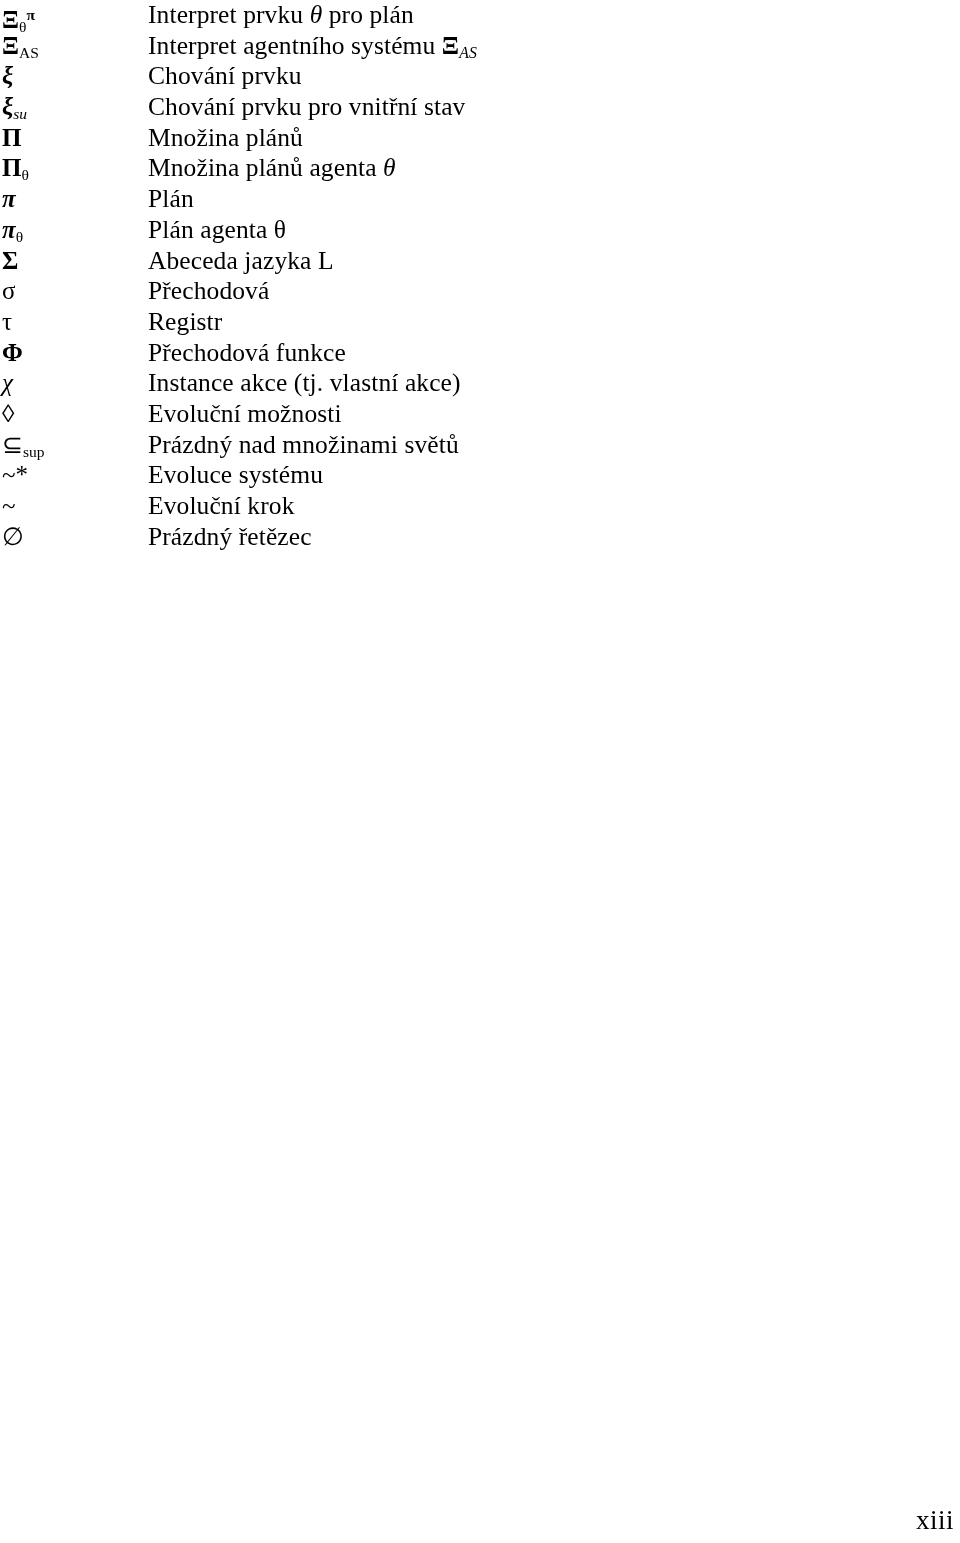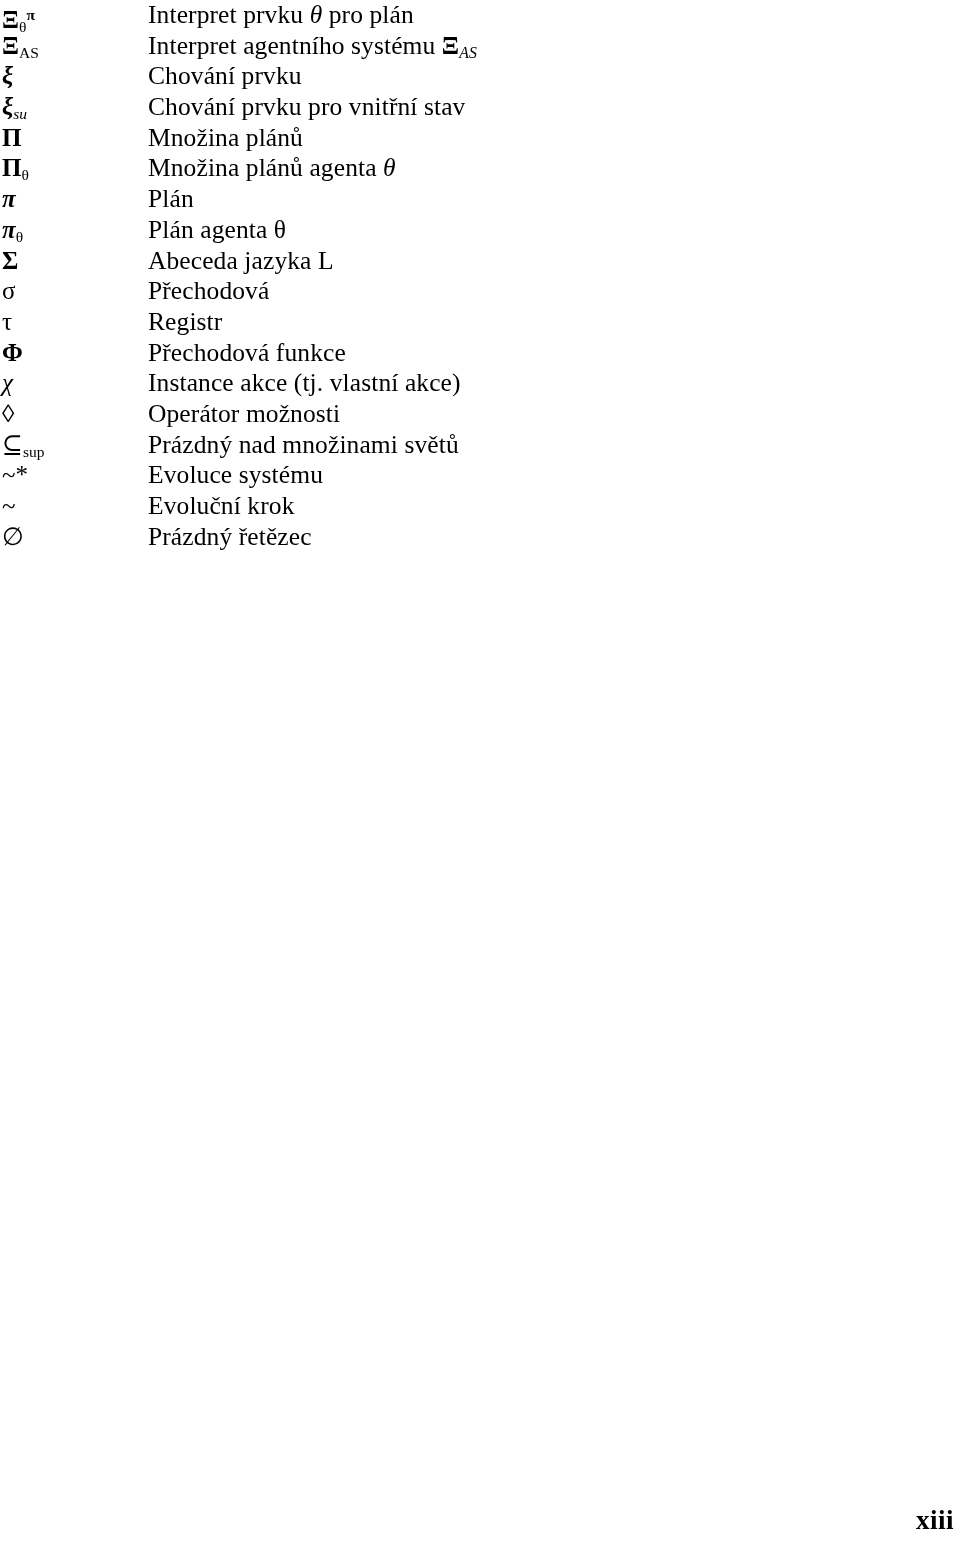--- a/index.html
+++ b/index.html
@@ -30,20 +30,21 @@
     left: 0px;
     top: 0px;
     width: 960px;
   }
 
   .sym-row {
     position: relative;
     height: 30.7px;
     line-height: 30.7px;
     white-space: nowrap;
+    font-family: Liberation Serif, serif;
   }
 
   .sym-cell {
     position: absolute;
     left: 2px;
     top: 0;
     width: 140px;
     height: 30.7px;
     line-height: 30.7px;
     font-size: 25px;
@@ -93,21 +94,21 @@
     vertical-align: -2px;
     box-sizing: border-box;
   }
 
   
   .page-number {
     position: absolute;
     right: 6px;
     top: 1505px;
     font-size: 27px;
-    font-weight: bold;
+    font-weight: normal;
     letter-spacing: 0.5px;
   }
 </style>
 </head>
 <body>
 
 <div id="page">
 
   <div class="sym-list">
 
@@ -200,21 +201,21 @@
       <div class="sym-cell">
         <span class="g-italic">χ</span>
       </div>
       <div class="desc-cell">Instance akce (tj. vlastní akce)</div>
     </div>
 
     <div class="sym-row">
       <div class="sym-cell">
         <span class="g-upright">◊</span>
       </div>
-      <div class="desc-cell">Operátor možnosti</div>
+      <div class="desc-cell">Evoluční možnosti</div>
     </div>
 
 
     <div class="sym-row">
       <div class="sym-cell">
         <span class="g-upright">⊆</span><span class="sub sub-up">sup</span>
       </div>
       <div class="desc-cell">Prázdný nad množinami světů</div>
     </div>
 

